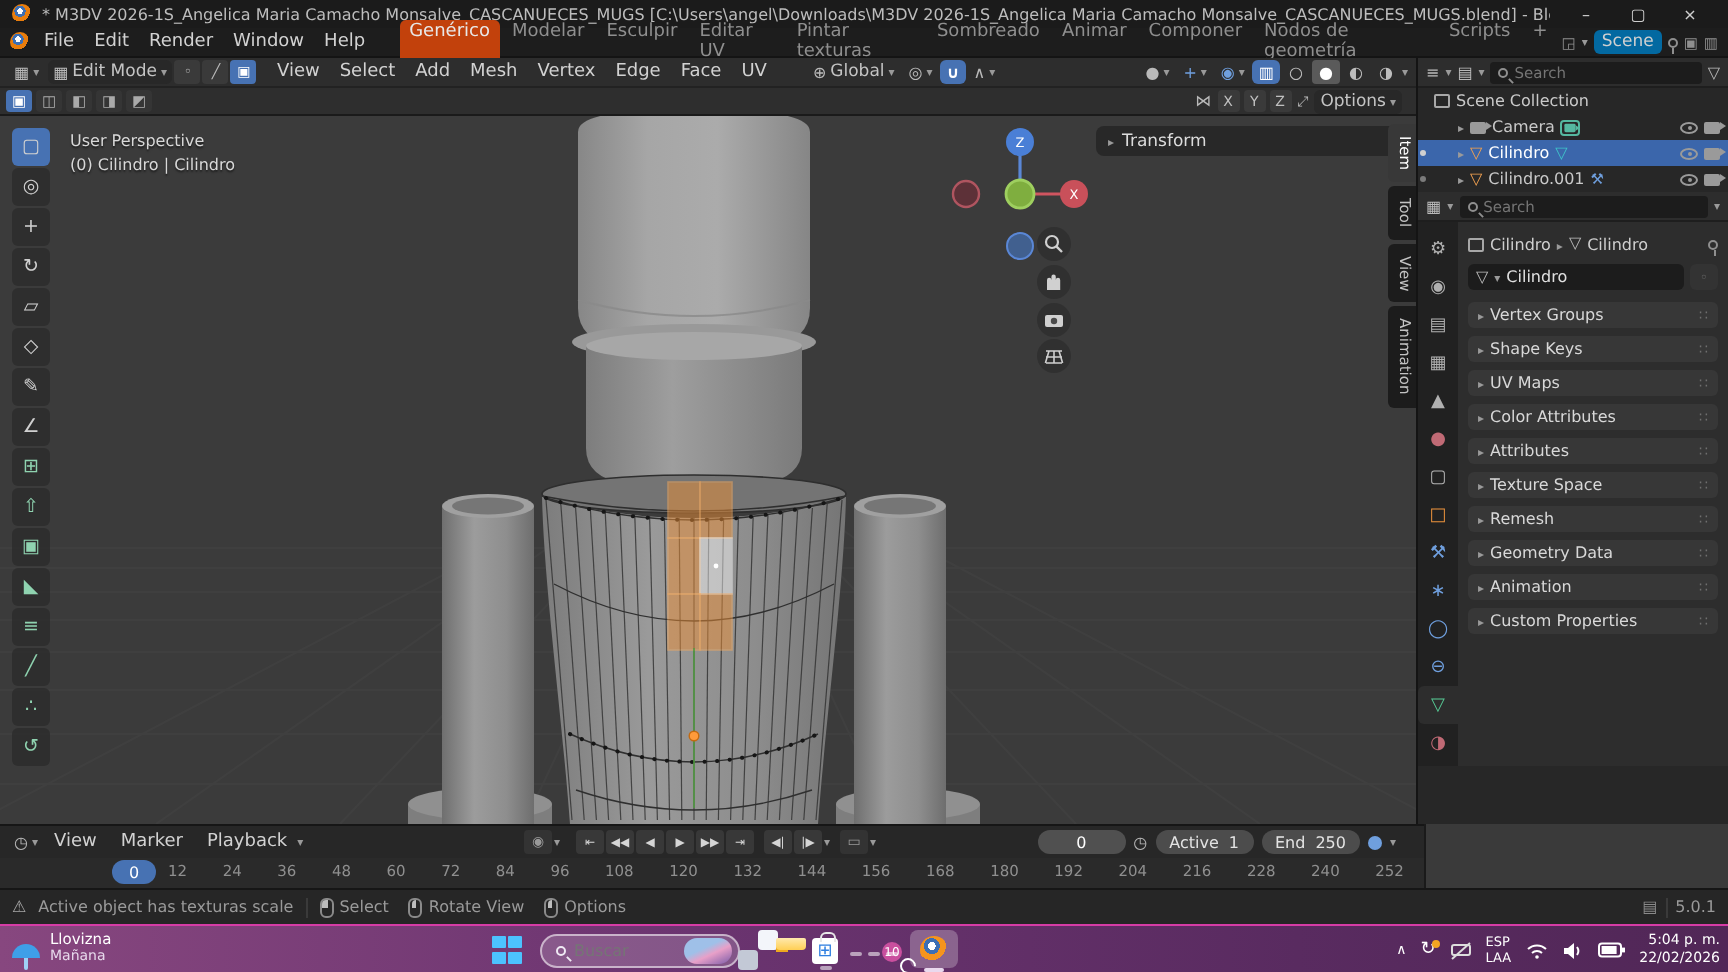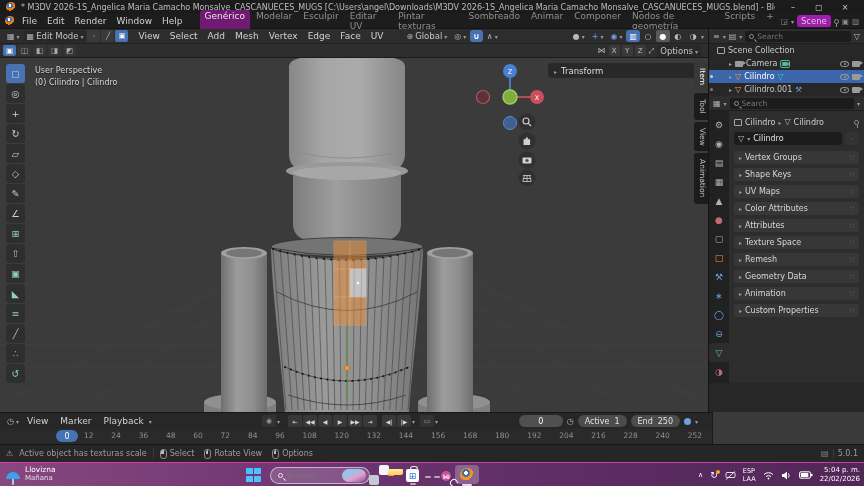--- a/index.html
+++ b/index.html
@@ -9,23 +9,23 @@
 .titlebar{position:absolute;left:0;top:0;width:864px;height:14px;background:#1b1b1b;display:flex;align-items:center;padding:0 6px;gap:5px}
 .titlebar .title{font-size:8px;color:#bdbdbd;white-space:nowrap;overflow:hidden;flex:1}
 .winbtns{display:flex;gap:0}
 .winbtns span{width:26px;text-align:center;font-size:8px;color:#cfcfcf;cursor:default}
 .blogo{width:10px;height:10px;border-radius:50%;background:radial-gradient(circle at 40% 36%,#ffffff 0 1.4px,#3d6fb4 1.4px 2.8px,#e87d0d 2.8px 5px,rgba(0,0,0,0) 5px);flex:0 0 auto}
 
 .topbar{position:absolute;left:0;top:14px;width:864px;height:15px;background:#1d1d1d;display:flex;align-items:center;padding:0 5px;gap:2px;border-bottom:1px solid #141414}
 .menu-item{padding:1px 5px;color:#d2d2d2;border-radius:3px}
 .ws{display:flex;gap:1px;margin-left:10px}
 .ws .menu-item{color:#8f8f8f}
-.ws .menu-item.active{background:#701a75;color:#e8e8e8}
+.ws .menu-item.active{background:#c2410c;color:#e8e8e8}
 .scenebar{margin-left:auto;display:flex;align-items:center;gap:3px;font-size:8.5px}
-.fieldbox{background:#a21caf;border-radius:3px;display:flex;align-items:flex-start;gap:3px;padding:1px 4px;color:#d0d0d0}
+.fieldbox{background:#0369a1;border-radius:3px;display:flex;align-items:flex-start;gap:3px;padding:1px 4px;color:#d0d0d0}
 .dimico{color:#8f8f8f;font-size:7.5px}
 
 .vp-header{position:absolute;left:0;top:29px;width:708px;height:15px;background:#2d2d2d;display:flex;align-items:center;padding:0 4px;gap:1px;border-bottom:1px solid #222}
 .vp-toolrow{position:absolute;left:0;top:44px;width:708px;height:14px;background:#2e2e2e;display:flex;align-items:center;padding:0 3px;border-bottom:1px solid #1a1a1a}
 .hbtn{height:12px;display:flex;align-items:center;gap:2px;padding:0 3px;border-radius:3px;color:#c4c4c4;font-size:8.5px}
 .hbtn.dark{background:#282828}
 .hbtn.blue{background:#4772b3;color:#fff}
 .chev-d::after{content:"▾";font-size:6px;color:#9a9a9a}
 .chev-r::after{content:"▸";font-size:6px;color:#9a9a9a}
 .ic{font-size:8px;color:#b9b9b9}

